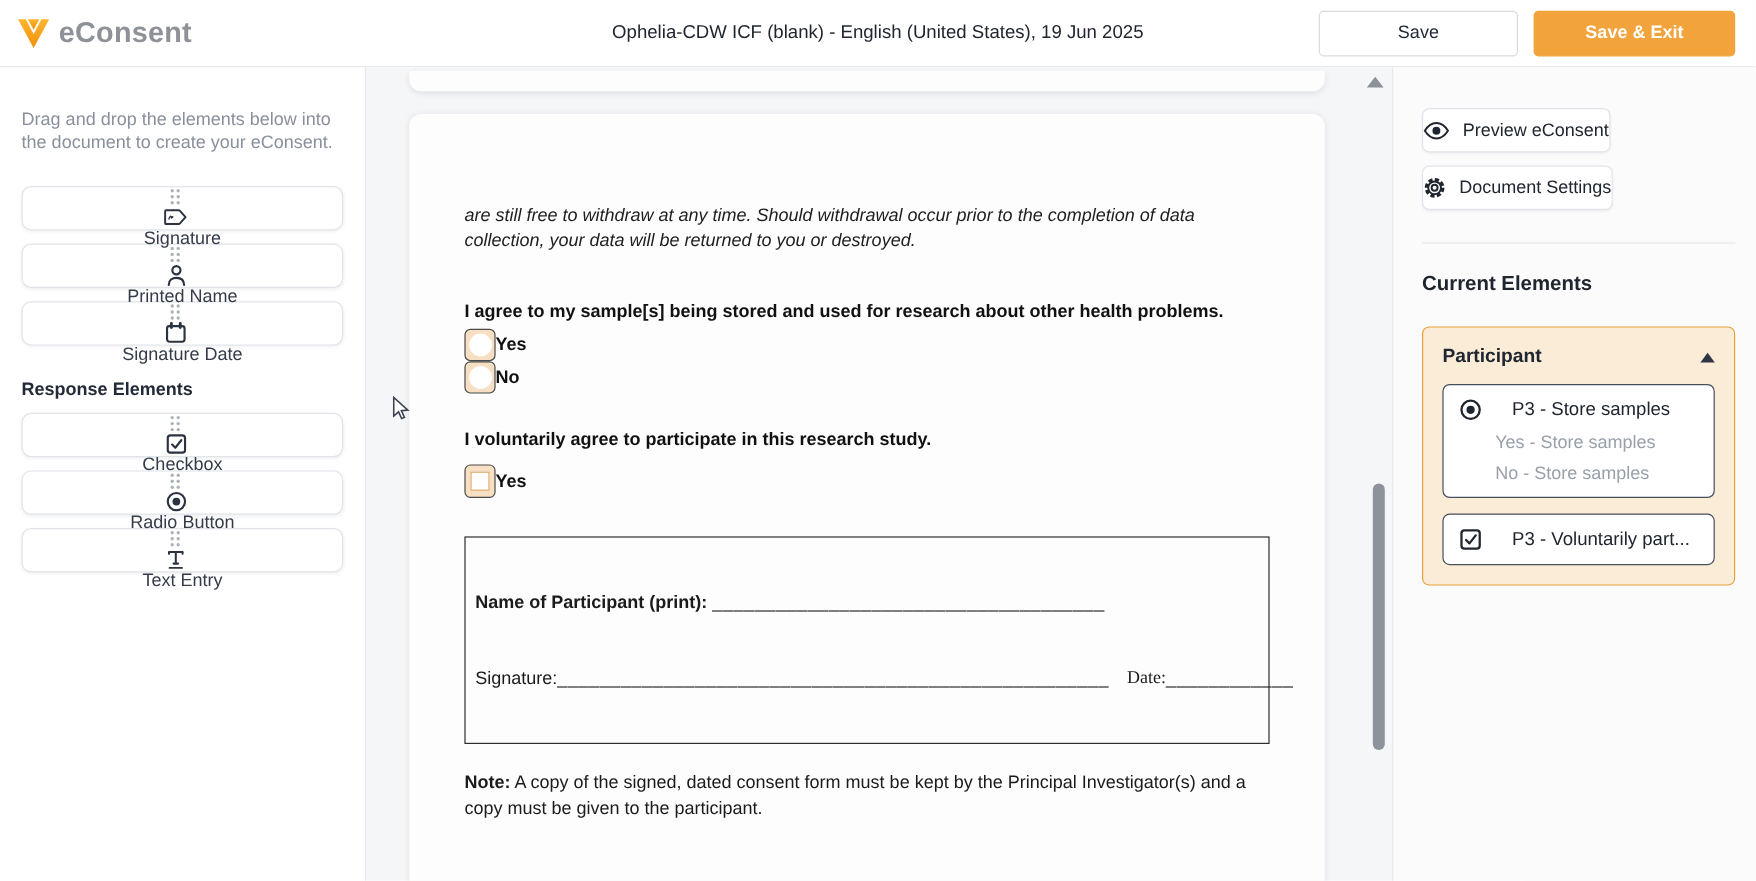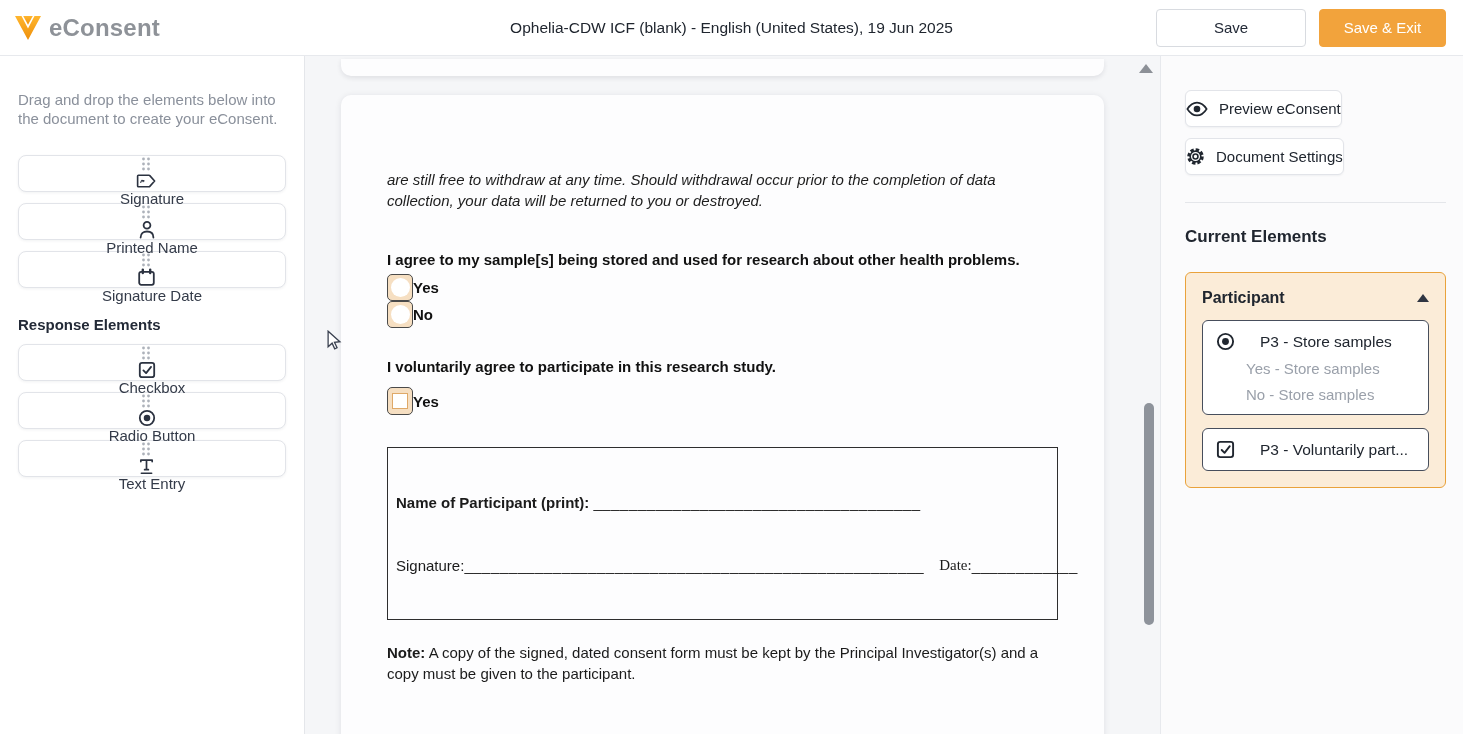--- a/index.html
+++ b/index.html
@@ -8,24 +8,24 @@
   .app { position:relative; width:1463px; height:734px; overflow:hidden; }
 
   
   .header { position:relative; height:56px; background:#fff; border-bottom:1px solid #E7E9ED;
             display:flex; align-items:center; }
   .logo { display:flex; align-items:center; gap:7px; margin-left:14px; }
   .logo-text { font-size:24px; font-weight:700; color:#8E9298; letter-spacing:0.2px; }
   .doc-title { position:absolute; left:50%; top:50%; transform:translate(-50%,-50%);
                font-size:15.5px; color:#20262F; white-space:nowrap; }
   .header-actions { margin-left:auto; margin-right:17px; display:flex; gap:13px; }
-  .btn-save { width:150px; height:38px; background:#fff; border:1px solid #D8DBE0; border-radius:4px;
+  .btn-save { width:166px; height:38px; background:#fff; border:1px solid #D8DBE0; border-radius:4px;
               font-size:15px; color:#232A37; display:flex; align-items:center; justify-content:center; cursor:pointer; }
-  .btn-save-exit { width:127px; height:38px; background:#F2A33C; border:1px solid #F2A33C; border-radius:4px;
-              font-size:15px; font-weight:400; color:#fff; display:flex; align-items:center; justify-content:center; cursor:pointer; }
+  .btn-save-exit { width:168px; height:38px; background:#F2A33C; border:1px solid #F2A33C; border-radius:4px;
+              font-size:15px; font-weight:700; color:#fff; display:flex; align-items:center; justify-content:center; cursor:pointer; }
 
   .body-row { display:flex; height:678px; }
 
   
   .left-sidebar { width:305px; background:#fff; border-right:1px solid #E4E6EA; padding:34px 18px 0 18px; }
   .instruction { font-size:15px; line-height:19px; color:#8A909B; margin-bottom:27px; }
   .section-title { font-size:15px; font-weight:700; color:#232A37; margin-bottom:11px; }
   .elem-card { height:37px; background:#fff; border:1px solid #E2E4E9; border-radius:8px;
                box-shadow:0 1px 3px rgba(25,33,50,0.06); display:flex; align-items:center;
                padding:0 27px; margin-bottom:11px; cursor:grab;flex-direction:column; }

